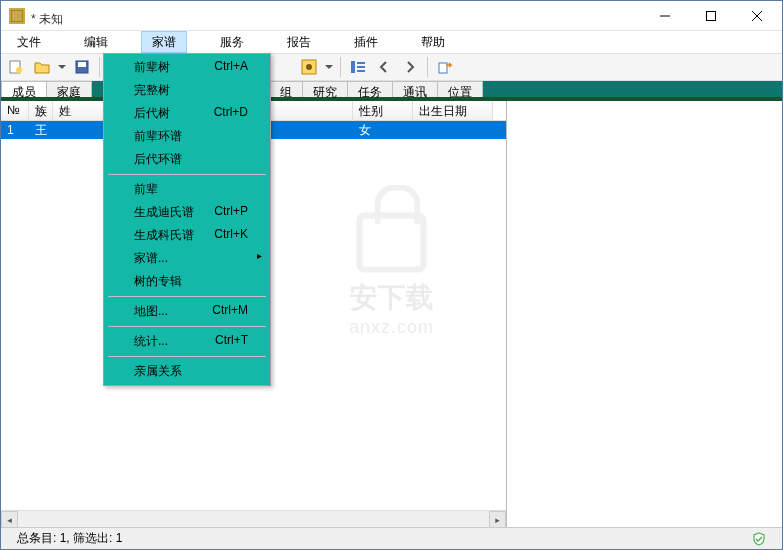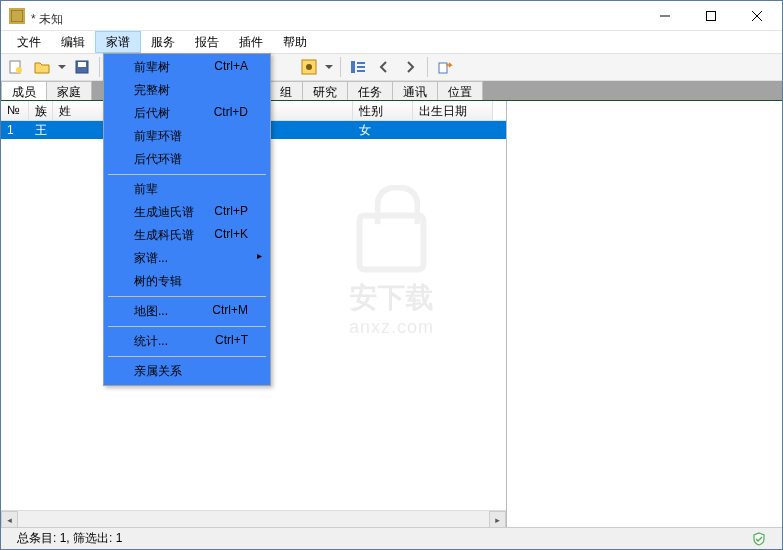--- a/index.html
+++ b/index.html
@@ -2,42 +2,42 @@
 <html><head>
 <meta charset="utf-8">
 <style>
 * { margin: 0; padding: 0; box-sizing: border-box; font-family: "Microsoft YaHei", SimSun, sans-serif; font-size: 12px; }
 body { background: #fff; width: 783px; height: 550px; position: relative; overflow: hidden; border: 1px solid #5a7aa0; }
 .titlebar { height: 30px; background: #fff; display: flex; align-items: center; padding: 0 2px; border-bottom: 1px solid #e5e5e5; }
 .titlebar .app-icon { width: 16px; height: 16px; background: #c9a84a; margin: 0 6px; display:flex;align-items:center;justify-content:center;}
 .titlebar .title { flex: 1; color: #333; margin-top: 8px; }
 .titlebar .win-btns { display: flex; }
 .titlebar .win-btn { width: 46px; height: 30px; display: flex; align-items: center; justify-content: center; color: #333; }
-.menubar { height: 22px; display: flex; align-items: stretch; padding-left: 6px; background: #fff; }
+.menubar { height: 22px; display: flex; align-items: stretch; padding-left: 6px; background: #fff; gap: 23px; }
 .menubar .menu-item { padding: 0 10px; display: flex; align-items: center; color: #000; position: relative; }
 .menubar .menu-item.active { background: #cce8ff; border: 1px solid #99d1ff; }
 .toolbar { height: 28px; border-top: 1px solid #e0e0e0; border-bottom: 1px solid #e0e0e0; background: #f5f5f5; display: flex; align-items: center; padding: 0 4px; gap: 4px; }
 .toolbar .tbtn { width: 22px; height: 22px; display: flex; align-items: center; justify-content: center; }
 .toolbar .sep { width: 1px; height: 20px; background: #ccc; margin: 0 2px; }
-.tabs { height: 20px; display: flex; background: #a3a3a3; border-bottom: 1px solid #14532d; }
+.tabs { height: 20px; display: flex; background: #0f766e; border-bottom: 4px solid #14532d; }
 .tabs .tab { padding: 2px 10px; border: 1px solid #c0c0c0; border-bottom: none; background: #f0f0f0; margin-right: -1px; font-size: 12px; position: relative; }
 .tabs .tab.active { background: #fff; z-index: 2; }
 .main { display: flex; height: calc(100% - 30px - 22px - 28px - 20px - 22px); }
 .left-pane { width: 506px; border-right: 1px solid #bbb; display: flex; flex-direction: column; position: relative; }
 .grid-header { display: flex; background: #fff; border-bottom: 1px solid #ddd; height: 20px; }
 .grid-header .col { padding: 2px 6px; border-right: 1px solid #e0e0e0; background: linear-gradient(#fff,#f0f0f0); font-size: 12px; }
 .grid-row { display: flex; height: 18px; align-items: center; }
 .grid-row.selected { background: #0078d7; color: #fff; }
 .grid-row .cell { padding: 1px 6px; overflow: hidden; white-space: nowrap; }
 .right-pane { flex: 1; padding: 6px 8px; background: #fff; }
 .right-pane .name { font-family: SimSun, serif; font-weight: bold; text-decoration: underline; font-size: 14px; }
 .right-pane .field { margin-top: 4px; font-family: SimSun, serif; font-size: 13px; }
 .statusbar { position: absolute; bottom: 0; left: 0; right: 0; height: 22px; background: #f0f0f0; border-top: 1px solid #ccc; display: flex; align-items: center; padding: 0 16px; justify-content: space-between; }
 .statusbar .shield { color: #4caf50; }
-.dropdown { position: absolute; top: 52px; left: 102px; width: 168px; background: #3b82f6; border: 1px solid #a0a0a0; box-shadow: 2px 2px 4px rgba(0,0,0,.25); z-index: 100; padding: 2px; }
+.dropdown { position: absolute; top: 52px; left: 102px; width: 168px; background: #14b8a6; border: 1px solid #a0a0a0; box-shadow: 2px 2px 4px rgba(0,0,0,.25); z-index: 100; padding: 2px; }
 .dropdown .ditem { display: flex; justify-content: space-between; padding: 3px 20px 3px 28px; color: #000; font-size: 12px; position: relative; }
 .dropdown .dsep { height: 1px; background: #c0c0c0; margin: 3px 2px; }
 .dropdown .sub::after { content: "▸"; position: absolute; right: 6px; font-size: 10px; }
 .scrollbar-h { height: 17px; background: #f0f0f0; border-top: 1px solid #ddd; display:flex; }
 .scrollbar-h .sbbtn { width:17px; height:17px; background:#e8e8e8; border:1px solid #ccc; display:flex;align-items:center;justify-content:center;font-size:9px;color:#555;}
 .scrollbar-h .track { flex:1; }
 .watermark { position:absolute; top:50%; left:50%; transform:translate(-50%,-50%); opacity:.12; pointer-events:none; text-align:center; color:#666;}
 .watermark .lock { width:70px;height:60px;border:6px solid #888;border-radius:8px;margin:0 auto 6px;position:relative;}
 .watermark .lock::before{content:"";position:absolute;top:-34px;left:12px;width:34px;height:34px;border:6px solid #888;border-bottom:none;border-radius:20px 20px 0 0;}
 .watermark .txt1{font-size:28px;font-weight:bold;}

